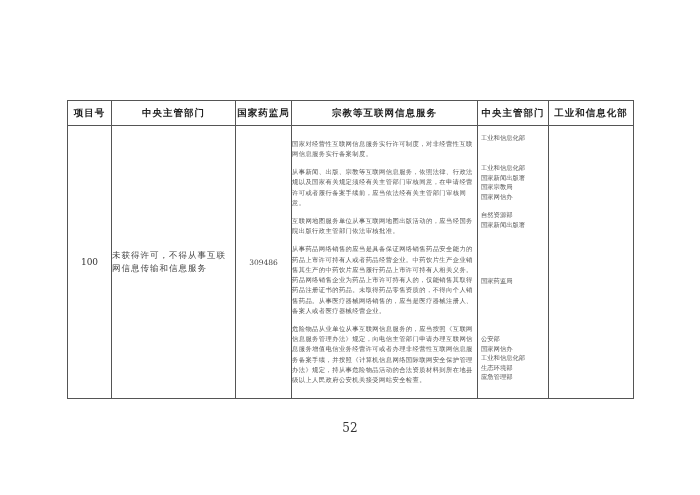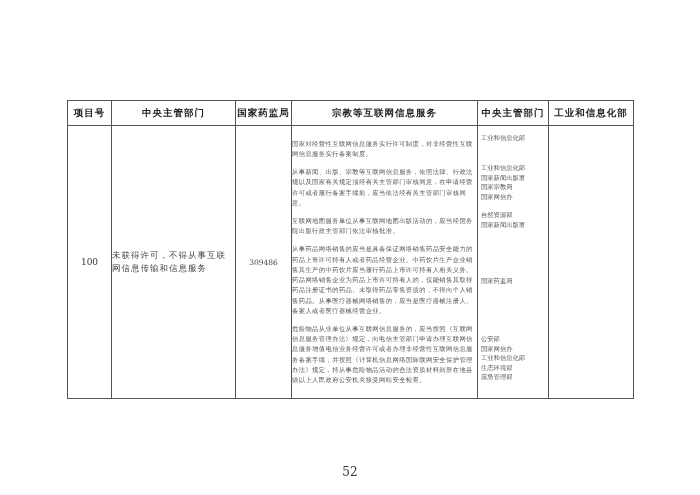--- a/index.html
+++ b/index.html
@@ -13,21 +13,21 @@
   td.num { text-align:center; font-size:9px; }
   td.item { font-size:8.5px; padding:0 6px; line-height:13px; letter-spacing:1px; color:#444; }
   td.code { text-align:center; font-size:7.5px; color:#444; }
   td.desc { vertical-align:top; padding:4px 5px 4px 7px; font-size:6.3px; line-height:10.2px; color:#555; letter-spacing:0.4px; }
   td.desc p { margin:0 0 8px 0; }
   td.desc p:last-child { margin-bottom:0; }
   td.dept { vertical-align:top; padding:4px 4px; font-size:6.3px; line-height:9.6px; color:#555; }
   .dept-block { position:absolute; left:3px; }
   .dept-cell { position:relative; }
   .page-number { position:absolute; left:0; width:700px; top:421px; text-align:center;
-                 font-size:12px; color:#333; font-family:"DejaVu Serif", serif;margin-top:44px; }
+                 font-size:12px; color:#333; font-family:"DejaVu Serif", serif; }
 </style>
 </head>
 <body>
 
 <table class="doc">
   <colgroup>
     <col style="width:44px">
     <col style="width:124px">
     <col style="width:56px">
     <col style="width:186px">

